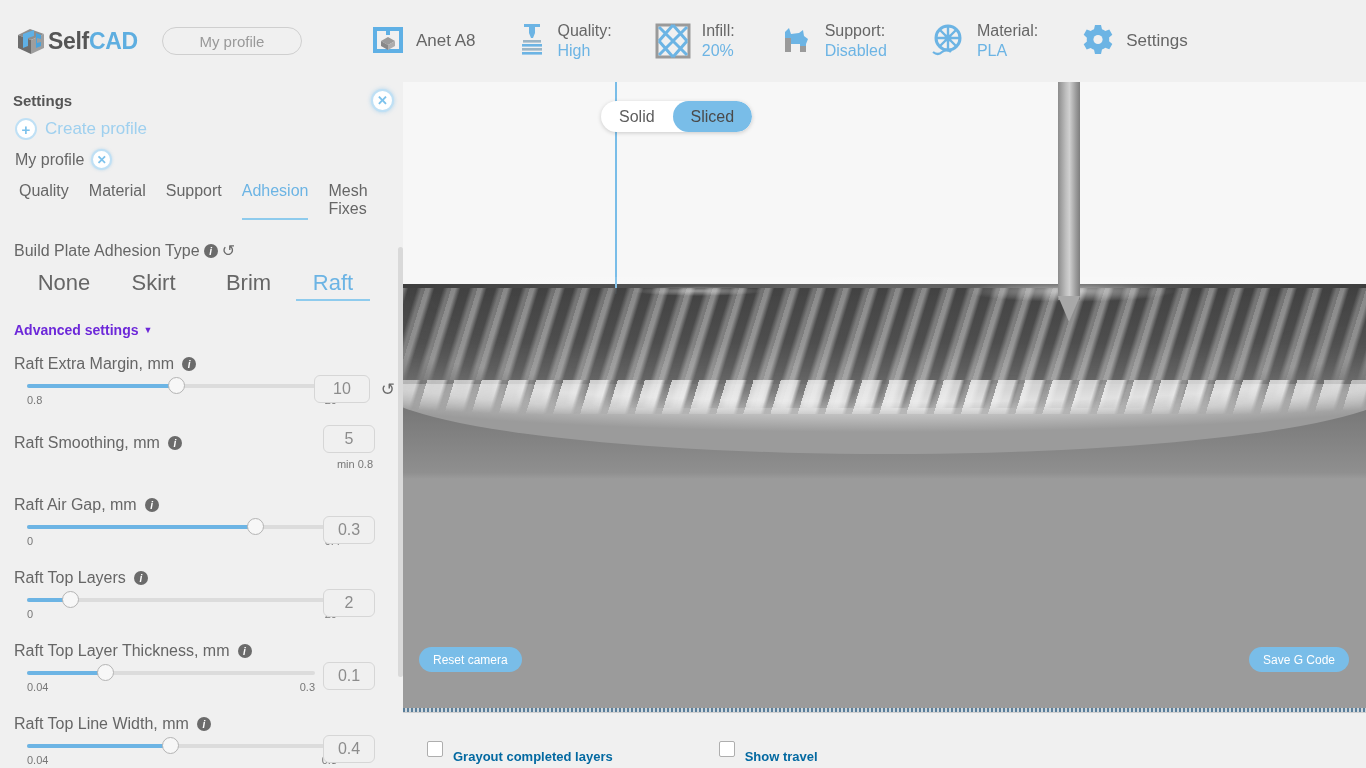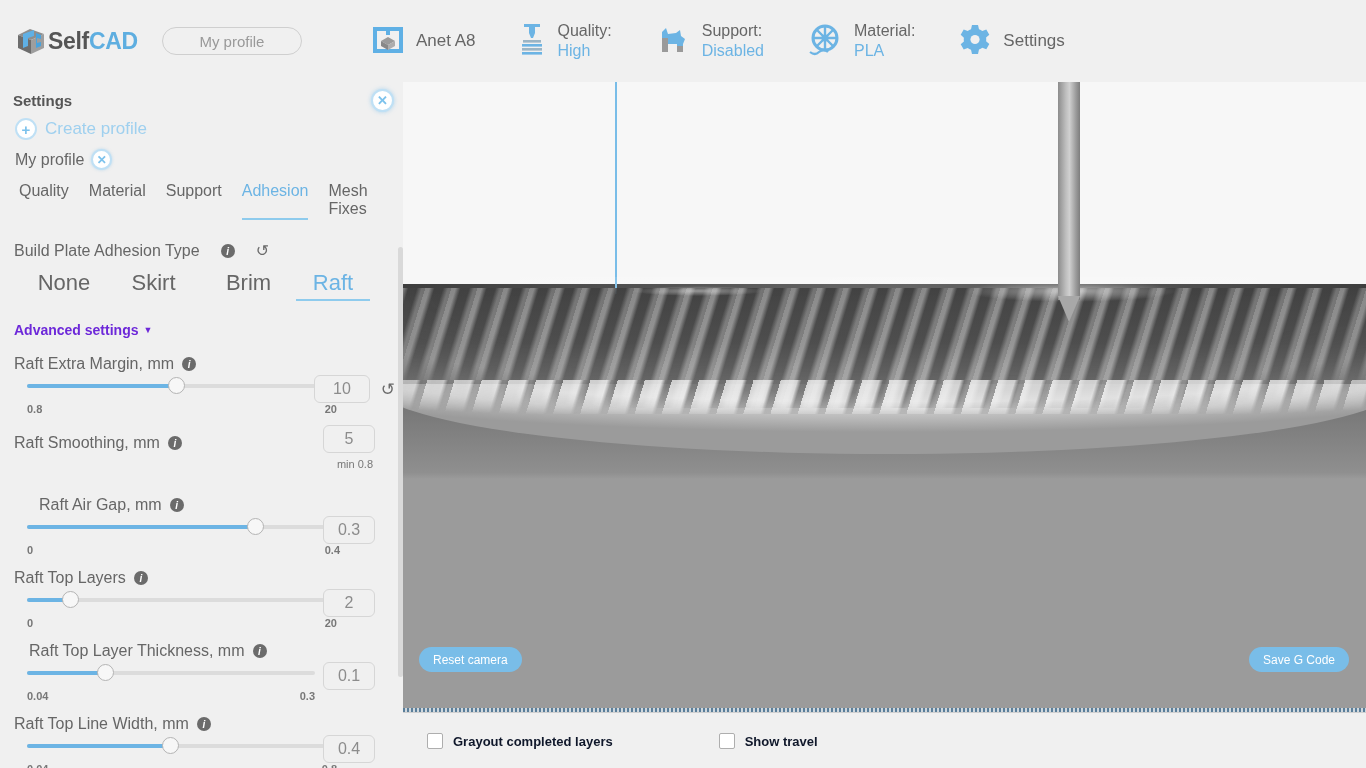--- a/index.html
+++ b/index.html
@@ -80,21 +80,21 @@
     display: flex; align-items: center; justify-content: center;
     color: #7cc2ec; font-size: 12px; font-weight: bold; cursor: pointer;
     box-shadow: 0 0 3px rgba(120,190,235,.5);
   }
 
   .cat-tabs { display: flex; gap: 20px; margin: 12px 0 0 19px; }
   .cat-tab { font-size: 16px; color: #666; cursor: pointer; padding-bottom: 2px; }
   .cat-tab.active { color: #6cb4e4; border-bottom: 2px solid #8ecbed; }
 
   .section-label {
-    display: flex; align-items: center; gap: 21px;
+    display: flex; align-items: center; gap: 4px;
     margin: 22px 0 0 14px; font-size: 16px; color: #666;
   }
   .info-dot {
     width: 14px; height: 14px; border-radius: 50%;
     background: #6b6b6b; color: #fff;
     font-size: 10px; font-style: italic; font-weight: bold;
     display: inline-flex; align-items: center; justify-content: center;
     cursor: pointer;
   }
   .undo-ico { color: #6b6b6b; font-size: 16px; cursor: pointer; line-height: 1; }
@@ -123,21 +123,21 @@
   .track {
     position: relative; height: 4px; border-radius: 2px; background: #dcdcdc;
     cursor: pointer;
   }
   .track-fill { position: absolute; left: 0; top: 0; height: 4px; border-radius: 2px; background: #6cb4e4; }
   .knob {
     position: absolute; top: -7px; width: 17px; height: 17px;
     border-radius: 50%; background: #f7f7f7; border: 1px solid #b4b4b4;
     transform: translateX(-8px); cursor: grab;
   }
-  .minmax { position: relative; margin-top: 15px; height: 13px; font-weight: bold; }
+  .minmax { position: relative; margin-top: 6px; height: 13px; }
   .mm-min { position: absolute; left: 0; font-size: 11px; color: #777; }
   .mm-max { position: absolute; right: 0; font-size: 11px; color: #777; }
 
   .valbox {
     position: absolute; right: 33px; top: 20px;
     width: 56px; height: 28px;
     border: 1px solid #d6d6d6; border-radius: 6px; background: #f0f0f0;
     display: flex; align-items: center; justify-content: center;
     font-size: 16px; color: #8c8c8c; cursor: text;
   }
@@ -243,21 +243,21 @@
     position: absolute; left: 403px; top: 712px; width: 963px; height: 56px;
     background: #f0f0f0; border-top: 1px solid #d0d0d0;
   }
   .scroll-strip {
     position: absolute; left: 403px; top: 708px; width: 963px; height: 5px;
     background: repeating-linear-gradient(90deg, #5a7e9a 0 2px, #cfd8de 2px 4px);
   }
   .cb-row { display: flex; align-items: center; gap: 14px; margin: 20px 0 0 24px; }
   .cb-item { display: flex; align-items: center; gap: 10px; cursor: pointer; }
   .cb-box { width: 16px; height: 16px; border: 1px solid #aeaeae; border-radius: 2px; background: #fff; }
-  .cb-label { font-size: 13px; font-weight: bold; color: #0f172a; }
+  .cb-label { font-size: 13px; font-weight: bold; color: #0369a1; margin-top: 16px; }
   .cb-gap { width: 78px; }
 
   .sb-scroll {
     position: absolute; right: 0; top: 165px; width: 5px; height: 430px;
     background: #d9d9d9; border-radius: 3px; cursor: grab;
   }
 </style>
 </head>
 <body>
 
@@ -304,20 +304,30 @@
         <rect x="5" y="23" width="20" height="2.6" fill="#6cb4e4"></rect>
         <rect x="5" y="27" width="20" height="2.6" fill="#9bb4c4"></rect>
         <rect x="5" y="31" width="20" height="2.6" fill="#6cb4e4"></rect>
       </svg>
       <div class="tb-labels">
         <span class="tb-key">Quality:</span>
         <span class="tb-val">High</span>
       </div>
     </div>
 
+    <div class="tb-item" style="margin-left:30px;">
+      <svg class="ico" width="38" height="38" viewBox="0 0 38 38">
+        <rect x="3" y="3" width="32" height="32" fill="none" stroke="#9a9a9a" stroke-width="3"></rect>
+        <path d="M5 5 L33 33 M33 5 L5 33 M19 3 L33 19 M19 35 L33 19 M19 3 L5 19 M19 35 L5 19" fill="none" stroke="#6cb4e4" stroke-width="3"></path>
+      </svg>
+      <div class="tb-labels">
+        <span class="tb-key">Infill:</span>
+        <span class="tb-val">20%</span>
+      </div>
+    </div>
 
     <div class="tb-item" style="margin-left:30px;">
       <svg class="ico" width="38" height="34" viewBox="0 0 38 34">
         <path d="M8 8 L12 4 L14 10 L22 9 L26 6 L27 12 L31 15 L29 20 L29 28 L23 28 L23 20 L14 20 L14 28 L8 28 Z" fill="#6cb4e4"></path>
         <path d="M8 14 L14 14 L14 28 L8 28 Z" fill="#9a9a9a"></path>
         <path d="M23 22 L29 22 L29 28 L23 28 Z" fill="#9a9a9a"></path>
       </svg>
       <div class="tb-labels">
         <span class="tb-key">Support:</span>
         <span class="tb-val">Disabled</span>
@@ -411,21 +421,21 @@
 
     <div class="prow" style="height:56px;">
       <div class="prow-label">
         <span>Raft Smoothing, mm</span>
         <span class="info-dot">i</span>
       </div>
       <div class="valbox narrow-right" style="top:-9px;">5</div>
       <div class="minhint" style="top:24px;">min 0.8</div>
     </div>
 
-    <div class="prow" style="margin-top:6px;padding-left:25px;">
+    <div class="prow" style="margin-top:6px;">
       <div class="prow-label">
         <span>Raft Air Gap, mm</span>
         <span class="info-dot">i</span>
       </div>
       <div class="slider-wrap" style="width:313px;">
         <div class="track">
           <div class="track-fill" style="width:73%"></div>
           <div class="knob" style="left:73%"></div>
         </div>
         <div class="minmax">
@@ -447,21 +457,21 @@
           <div class="knob" style="left:14%"></div>
         </div>
         <div class="minmax">
           <span class="mm-min">0</span>
           <span class="mm-max">20</span>
         </div>
       </div>
       <div class="valbox narrow-right">2</div>
     </div>
 
-    <div class="prow" style="margin-top:11px;padding-left:15px;">
+    <div class="prow" style="margin-top:11px;">
       <div class="prow-label">
         <span>Raft Top Layer Thickness, mm</span>
         <span class="info-dot">i</span>
       </div>
       <div class="slider-wrap" style="width:288px;">
         <div class="track">
           <div class="track-fill" style="width:27%"></div>
           <div class="knob" style="left:27%"></div>
         </div>
         <div class="minmax">
@@ -500,20 +510,24 @@
     <div class="raft-body">
       <div class="raft-edge"></div>
       <div class="raft-stripes"></div>
       <div class="raft-rim"></div>
     </div>
     <div class="print-ring"></div>
     <div class="nozzle-halo"></div>
     <div class="nozzle"></div>
     <div class="nozzle-tip"></div>
 
+    <div class="toggle-pill">
+      <div class="toggle-seg">Solid</div>
+      <div class="toggle-seg on">Sliced</div>
+    </div>
 
     <div class="vp-btn btn-reset">Reset camera</div>
     <div class="vp-btn btn-gcode">Save G Code</div>
   </div>
 
   <div class="scroll-strip"></div>
   <div class="bottombar">
     <div class="cb-row">
       <div class="cb-item">
         <span class="cb-box"></span>

